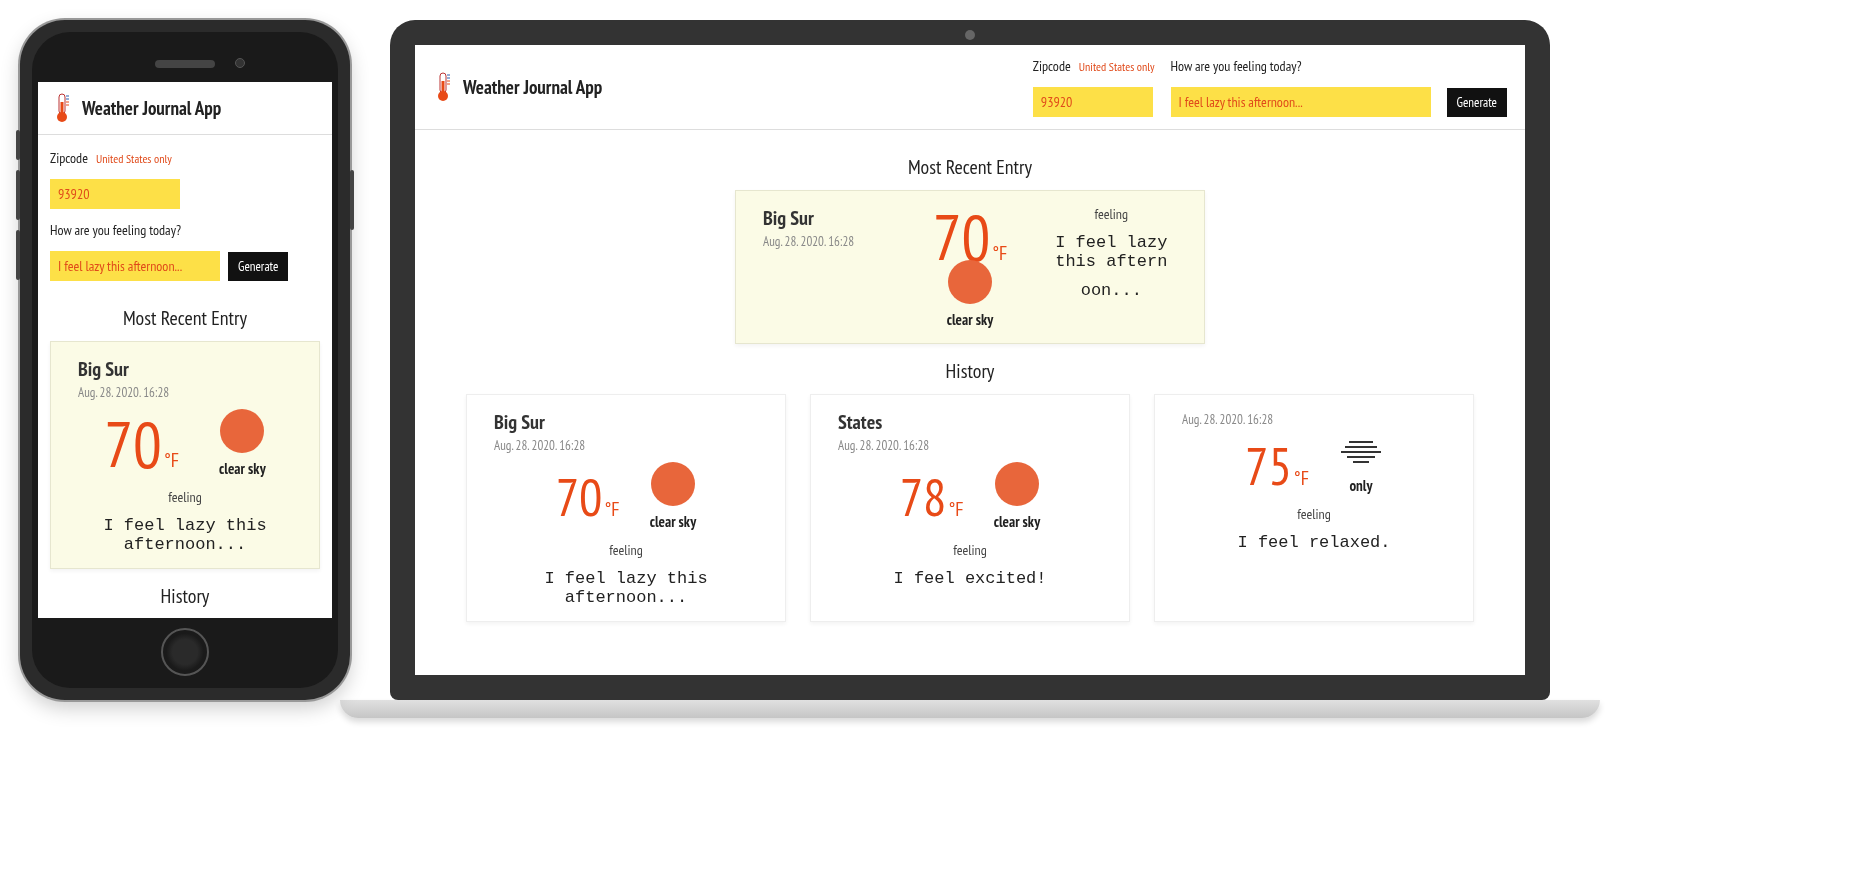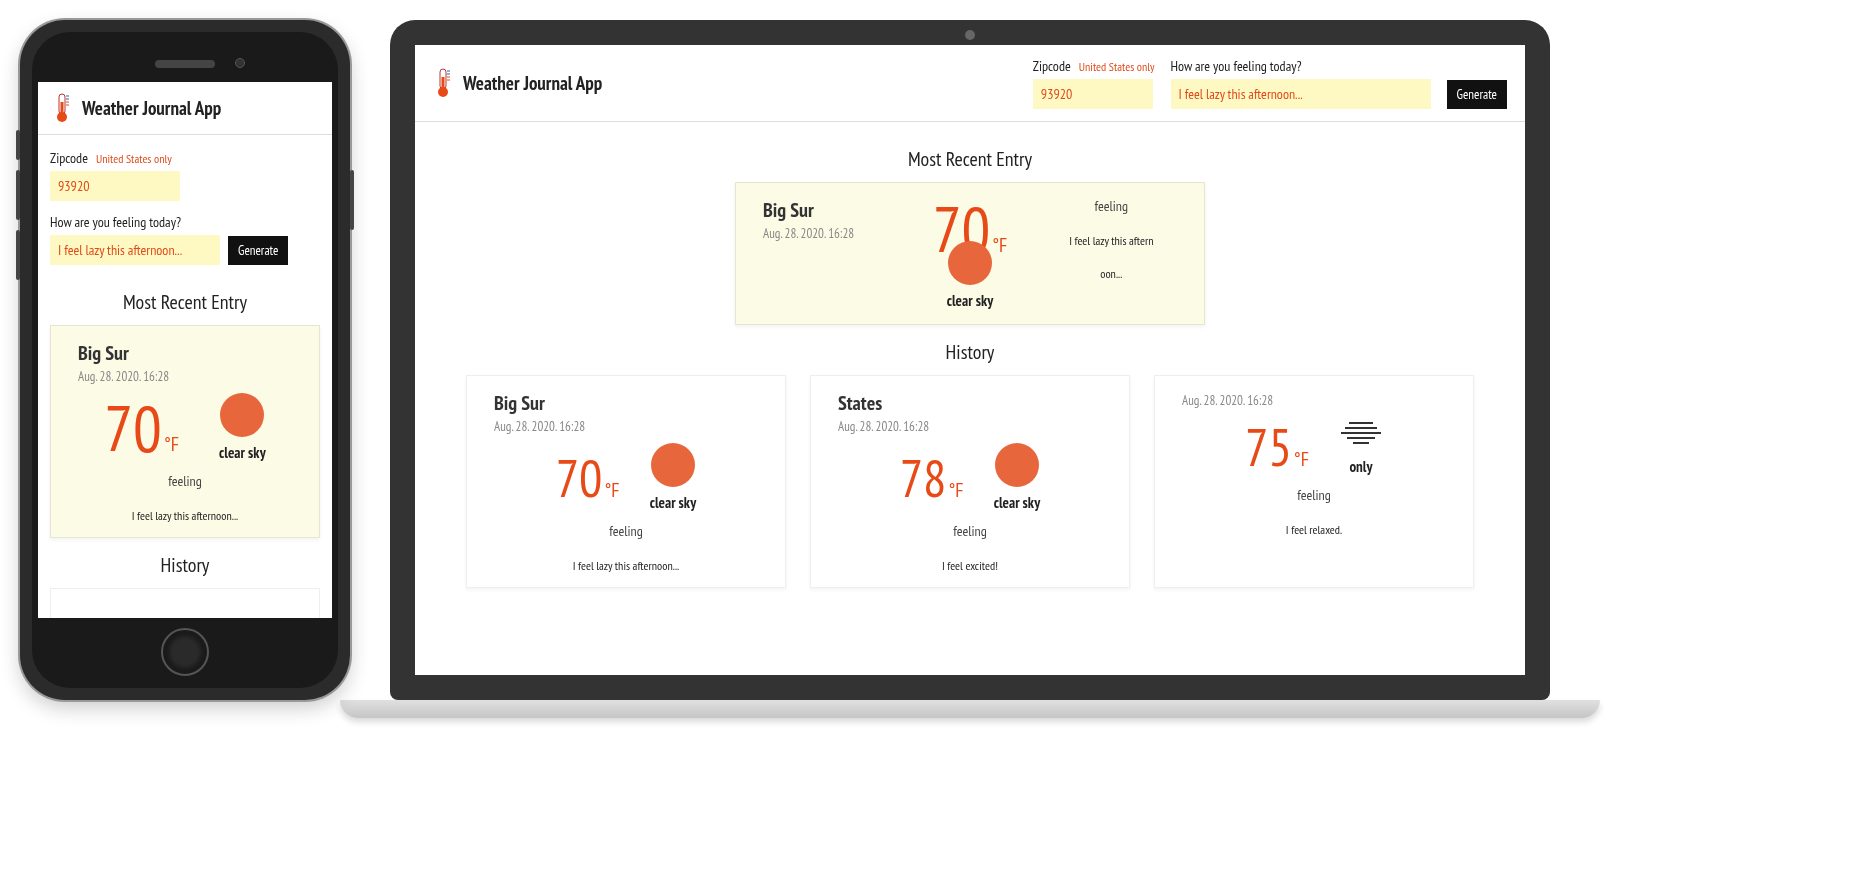--- a/index.html
+++ b/index.html
@@ -87,25 +87,25 @@
       display: flex; align-items: center; gap: 10px;
       padding: 10px 14px;
       border-bottom: 1px solid #ddd;
       background:#fff;
     }
     .thermo-icon { width: 20px; height: 32px; position: relative; }
     .thermo-icon svg { width:100%; height:100%; }
     .app-title { font-size: 19px; font-weight: 700; }
 
     .form-row { display:flex; gap:16px; align-items:flex-end; flex-wrap:wrap; }
-    .form-block { display:flex; flex-direction:column; gap:4px; }
+    .form-block { display:flex; flex-direction:column; gap:12px; }
     .form-label { font-size: 14px; color:#222; display:flex; gap:8px; align-items:baseline;}
     .form-hint { font-size: 12px; color: #e04a1a; }
     .text-input {
-      background: #fef9c3; border: none; padding: 6px 8px;
+      background: #fde047; border: none; padding: 6px 8px;
       font-size: 14px; color: #e04a1a; font-family: inherit;
       min-width: 100px;
     }
     .text-input.wide { min-width: 240px; }
     .btn-generate {
       background:#111; color:#fff; padding:6px 10px;
       font-size:13px; border:none; cursor:pointer;
       font-family:inherit;
     }
 
@@ -129,21 +129,21 @@
     .temp { display:flex; align-items:baseline; color:#e84a17; }
     .temp-num { font-size:58px; font-weight:400; line-height:1; }
     .temp-unit { font-size:20px; margin-left:2px; }
     .wicon { display:flex; flex-direction:column; align-items:center; gap:6px; }
     .wicon-shape { width:44px; height:44px; }
     .wicon-shape.sun { background:#e8663b; border-radius:50%; }
     .wicon-label { font-size:15px; font-weight:600; }
 
     .feel-block { text-align:center; margin-top:10px; }
     .feel-label { font-size:14px; color:#444; }
-    .feel-text { font-size:12px; margin-top:18px; }
+    .feel-text { font-size:17px; margin-top:10px;font-family:Liberation Mono, monospace; }
 
     
     .lap-header { display:flex; align-items:center; justify-content:space-between; padding:12px 18px; border-bottom:1px solid #ddd; }
     .lap-header-left { display:flex; align-items:center; gap:10px; }
     .lap-body { padding: 10px 0px; }
     .lap-recent-wrap { display:flex; justify-content:center; }
     .lap-recent {
       width: 470px;
       display:grid;
       grid-template-columns: 1fr 1fr 1fr;

